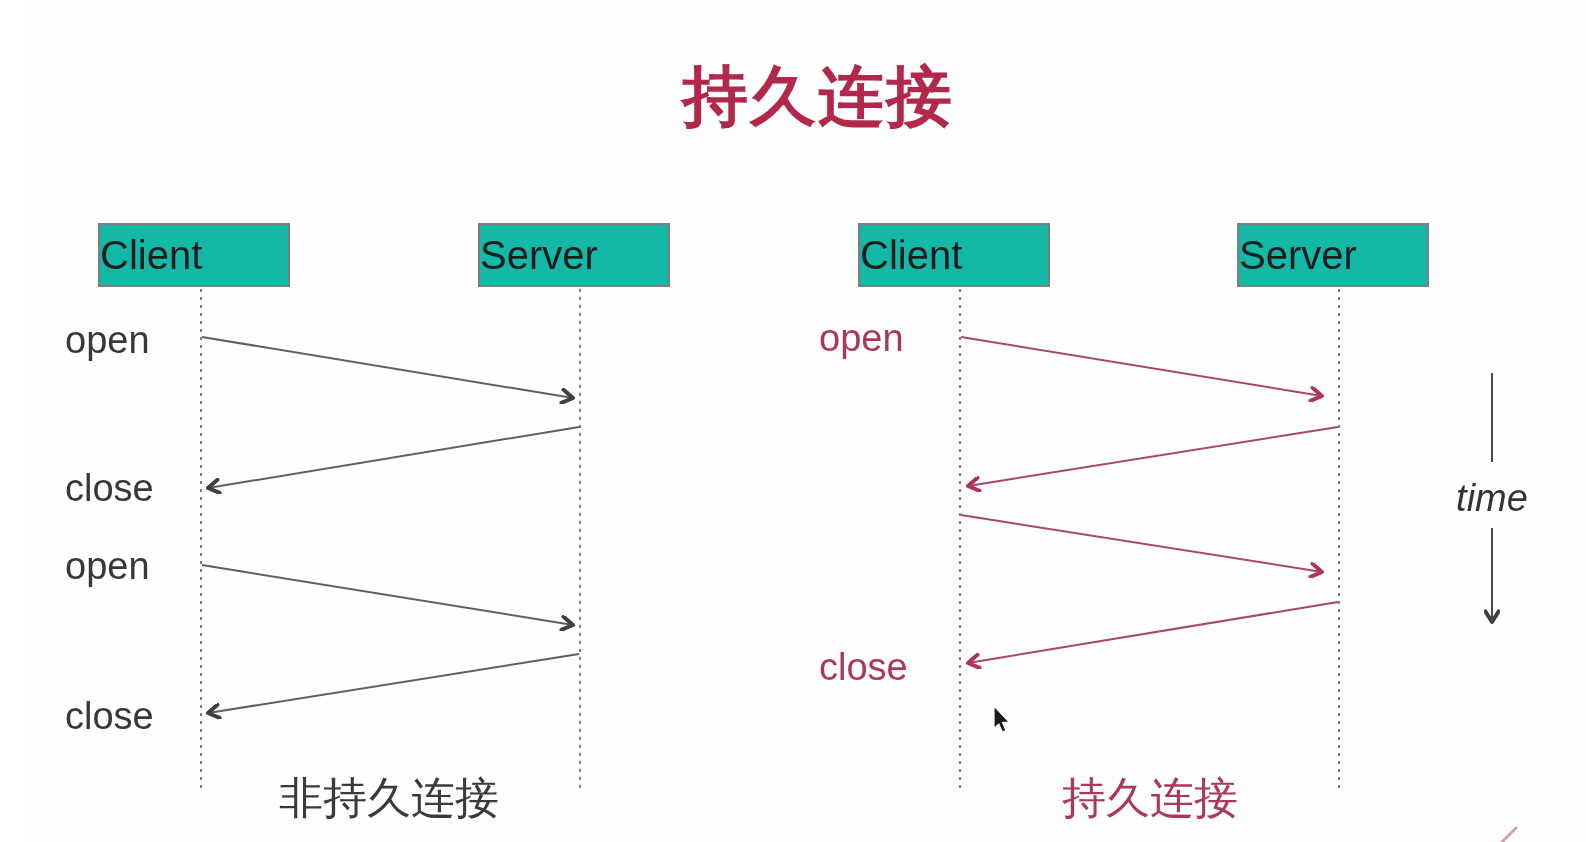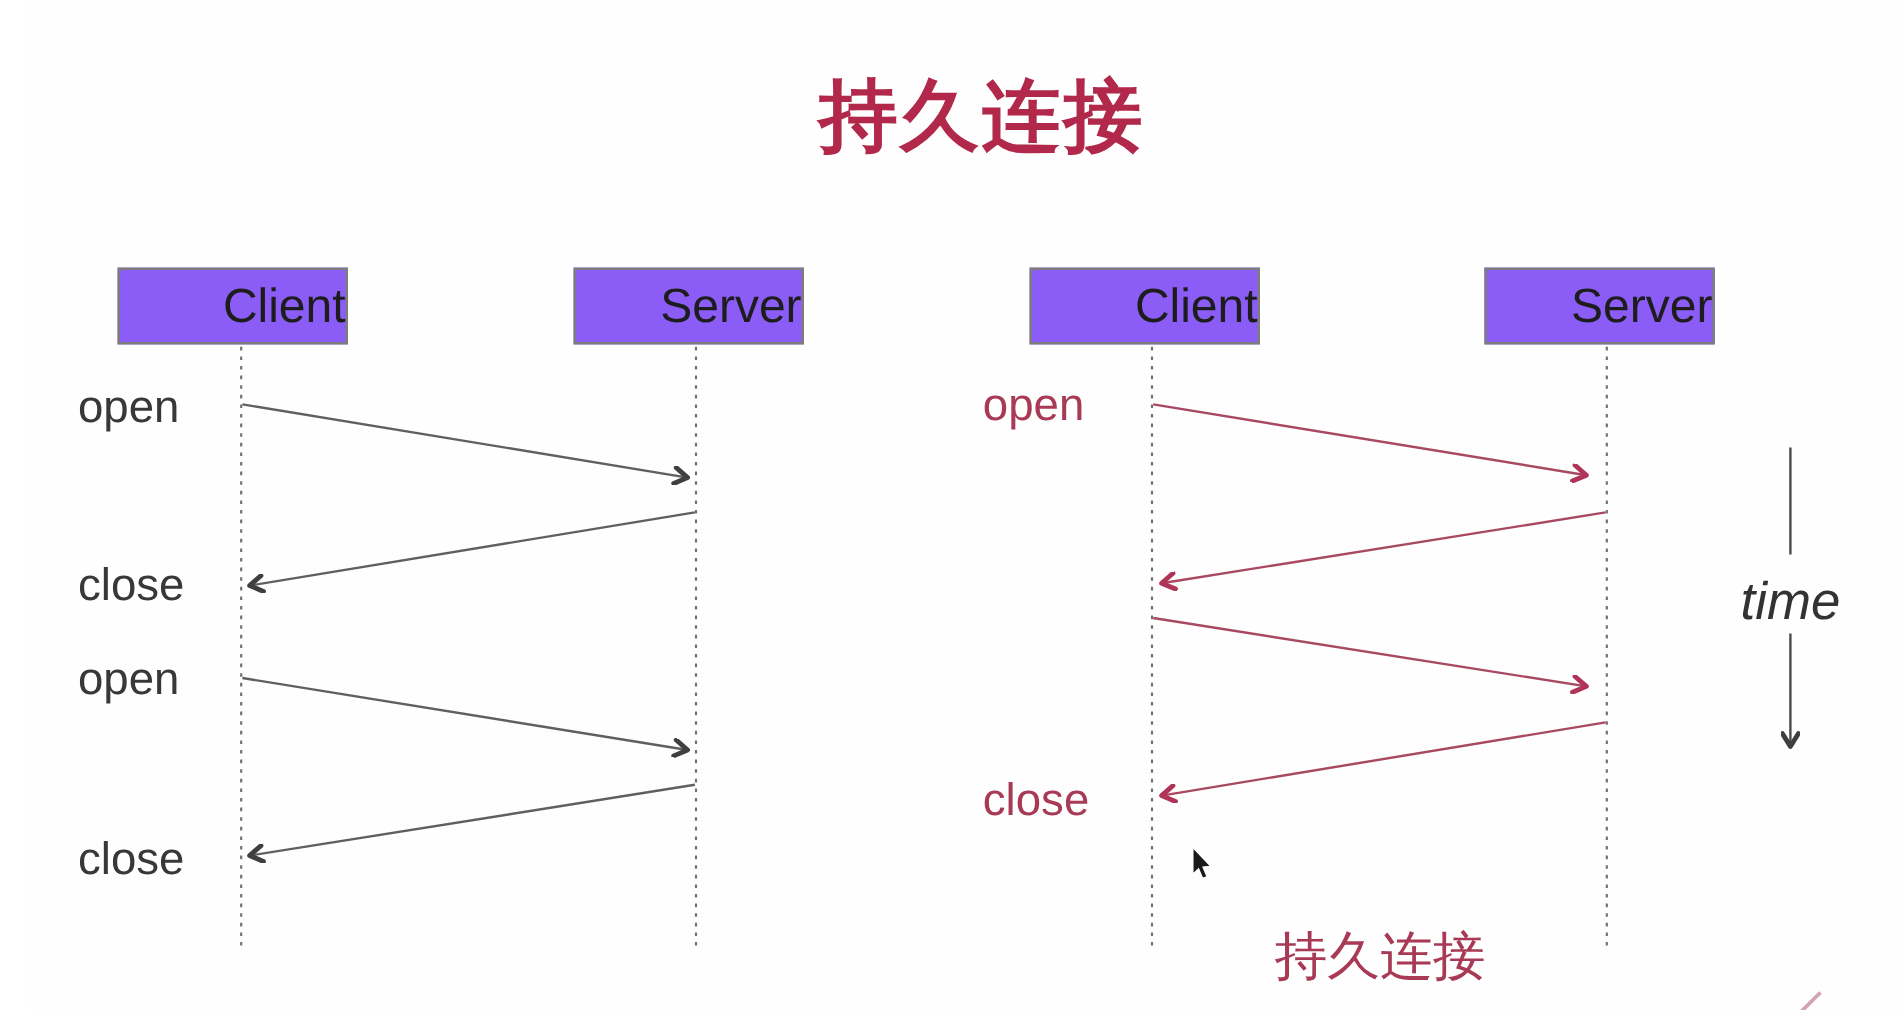--- a/index.html
+++ b/index.html
@@ -25,22 +25,22 @@
   .page-title{
     position:absolute;left:0;top:52px;width:100%;
     text-align:center;
     font-size:66px;font-weight:bold;
     color:var(--accent-crimson);
     letter-spacing:2px;
   }
   .actor-box{
     position:absolute;width:188px;height:60px;
     border:2px solid var(--box-border);
-    background:#8b5cf6;
-    display:flex;align-items:center;justify-content:flex-end;
+    background:#14b8a6;
+    display:flex;align-items:center;justify-content:flex-start;
     font-size:40px;color:#1d1d1d;
   }
   .box-l-client{left:73px;top:223px;}
   .box-l-server{left:453px;top:223px;}
   .box-r-client{left:833px;top:223px;}
   .box-r-server{left:1212px;top:223px;}
   .event-label{
     position:absolute;width:122px;height:46px;
     font-size:38px;line-height:46px;
     color:#383838;
@@ -55,21 +55,21 @@
   .lbl-r-close{top:644px;}
   .caption{
     position:absolute;top:772px;width:300px;height:52px;
     text-align:center;font-size:44px;line-height:52px;
     color:#3a3a3a;
   }
   .caption-left{left:214px;}
   .caption-right{left:975px;color:var(--crimson-text);}
   .time-label{
     position:absolute;left:1417px;top:477px;width:100px;
-    text-align:center;font-style:italic;font-size:44px;
+    text-align:center;font-style:italic;font-size:38px;
     color:var(--dark-text);
   }
   svg.layer{position:absolute;left:0;top:0;}
   .lifeline{stroke:var(--lifeline-gray);stroke-width:1.8;stroke-dasharray:3 5;fill:none;}
   .arrow-gray{stroke:var(--gray-line);stroke-width:2;fill:none;}
   .arrow-red{stroke:var(--crimson-line);stroke-width:2;fill:none;}
   .head-gray{stroke:var(--gray-head);stroke-width:3;fill:none;}
   .head-red{stroke:var(--crimson-head);stroke-width:3;fill:none;}
   .time-line{stroke:#4a4a4a;stroke-width:2;fill:none;}
   .sliver{stroke:var(--crimson-line);stroke-width:3;opacity:.5;fill:none;}
@@ -96,20 +96,21 @@
   </div>
 
   <div class="event-label event-left lbl-open1">open</div>
   <div class="event-label event-left lbl-close1">close</div>
   <div class="event-label event-left lbl-open2">open</div>
   <div class="event-label event-left lbl-close2">close</div>
 
   <div class="event-label event-right lbl-r-open">open</div>
   <div class="event-label event-right lbl-r-close">close</div>
 
+  <div class="caption caption-left">非持久连接</div>
   <div class="caption caption-right">持久连接</div>
 
   <div class="time-label">time</div>
 
   <svg class="layer" width="1586" height="842" viewBox="0 0 1586 842">
     <defs>
       <marker id="ah-gray" viewBox="0 0 12 12" refX="10" refY="6" markerWidth="8" markerHeight="8" orient="auto-start-reverse">
         <path class="head-gray" d="M2,1 L10,6 L2,11" stroke-linecap="round" stroke-linejoin="round"></path>
       </marker>
       <marker id="ah-red" viewBox="0 0 12 12" refX="10" refY="6" markerWidth="8" markerHeight="8" orient="auto-start-reverse">

